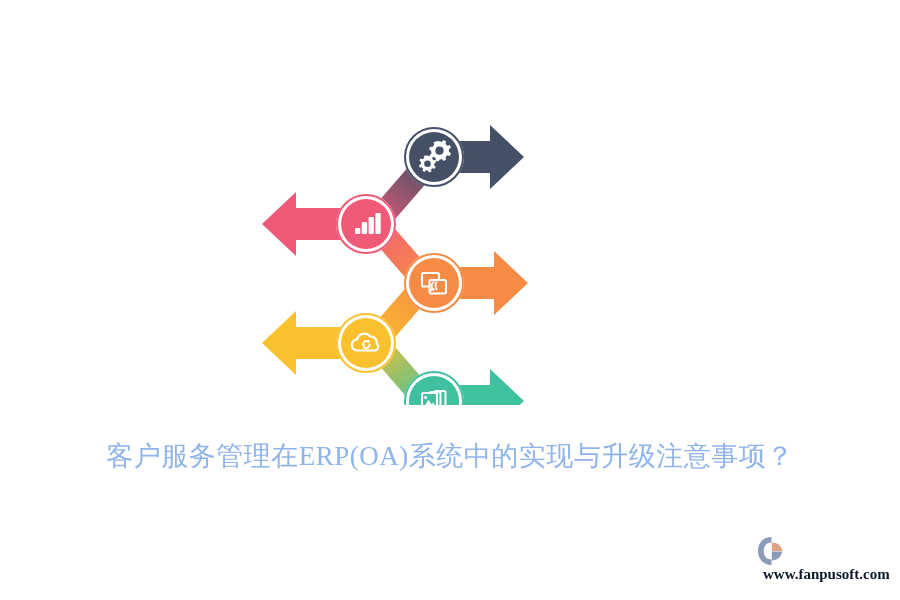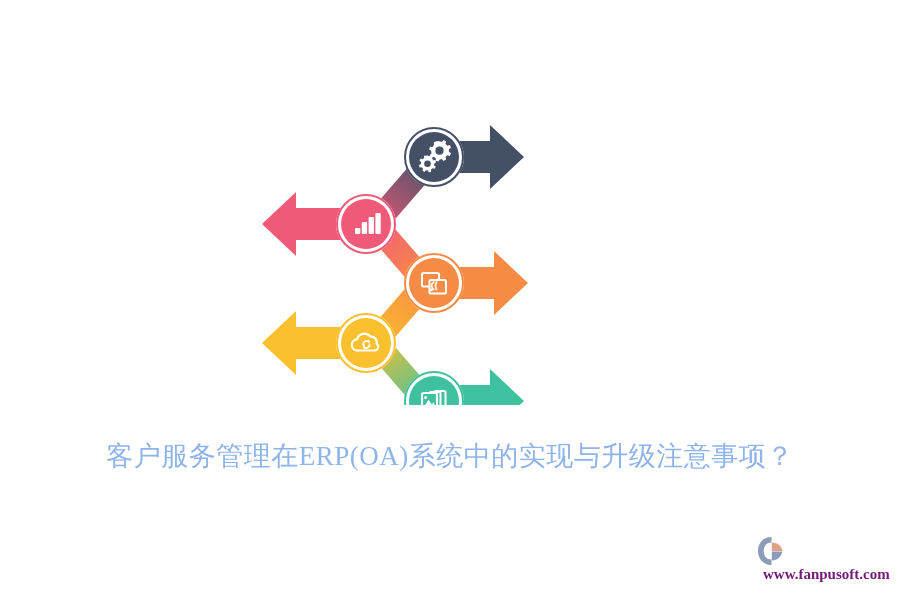--- a/index.html
+++ b/index.html
@@ -77,21 +77,21 @@
     letter-spacing: 0px;
     line-height: 30px;
   }
   .logo-url {
     position: absolute;
     left: 6px;
     top: 33px;
     font-family: "Liberation Serif", serif;
     font-size: 15px;
     font-weight: bold;
-    color: #701a75;
+    color: #0f172a;
     letter-spacing: 0px;
   }
 </style>
 </head>
 <body>
 
 <div id="canvas">
 
   <div class="infographic">
     <svg width="320" height="300" viewBox="0 0 320 300" xmlns="http://www.w3.org/2000/svg">

